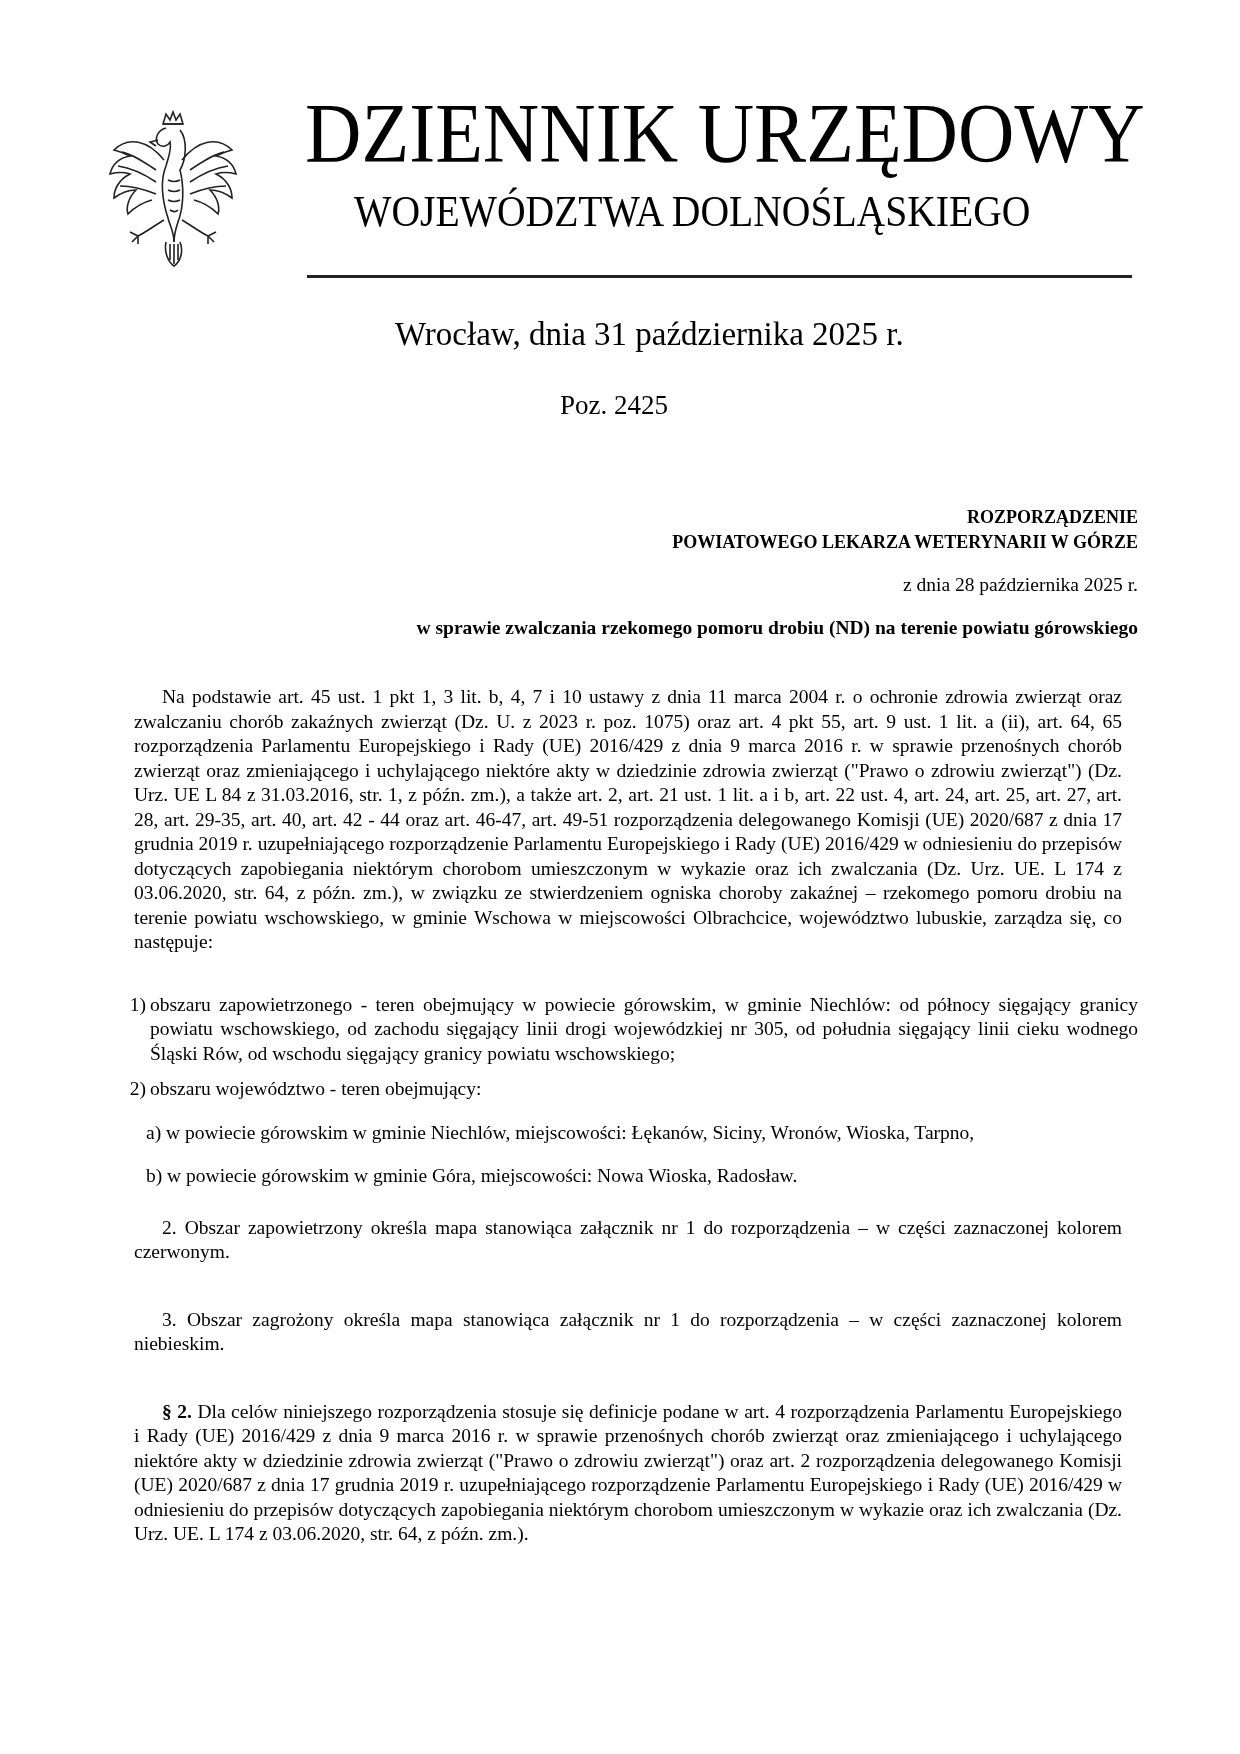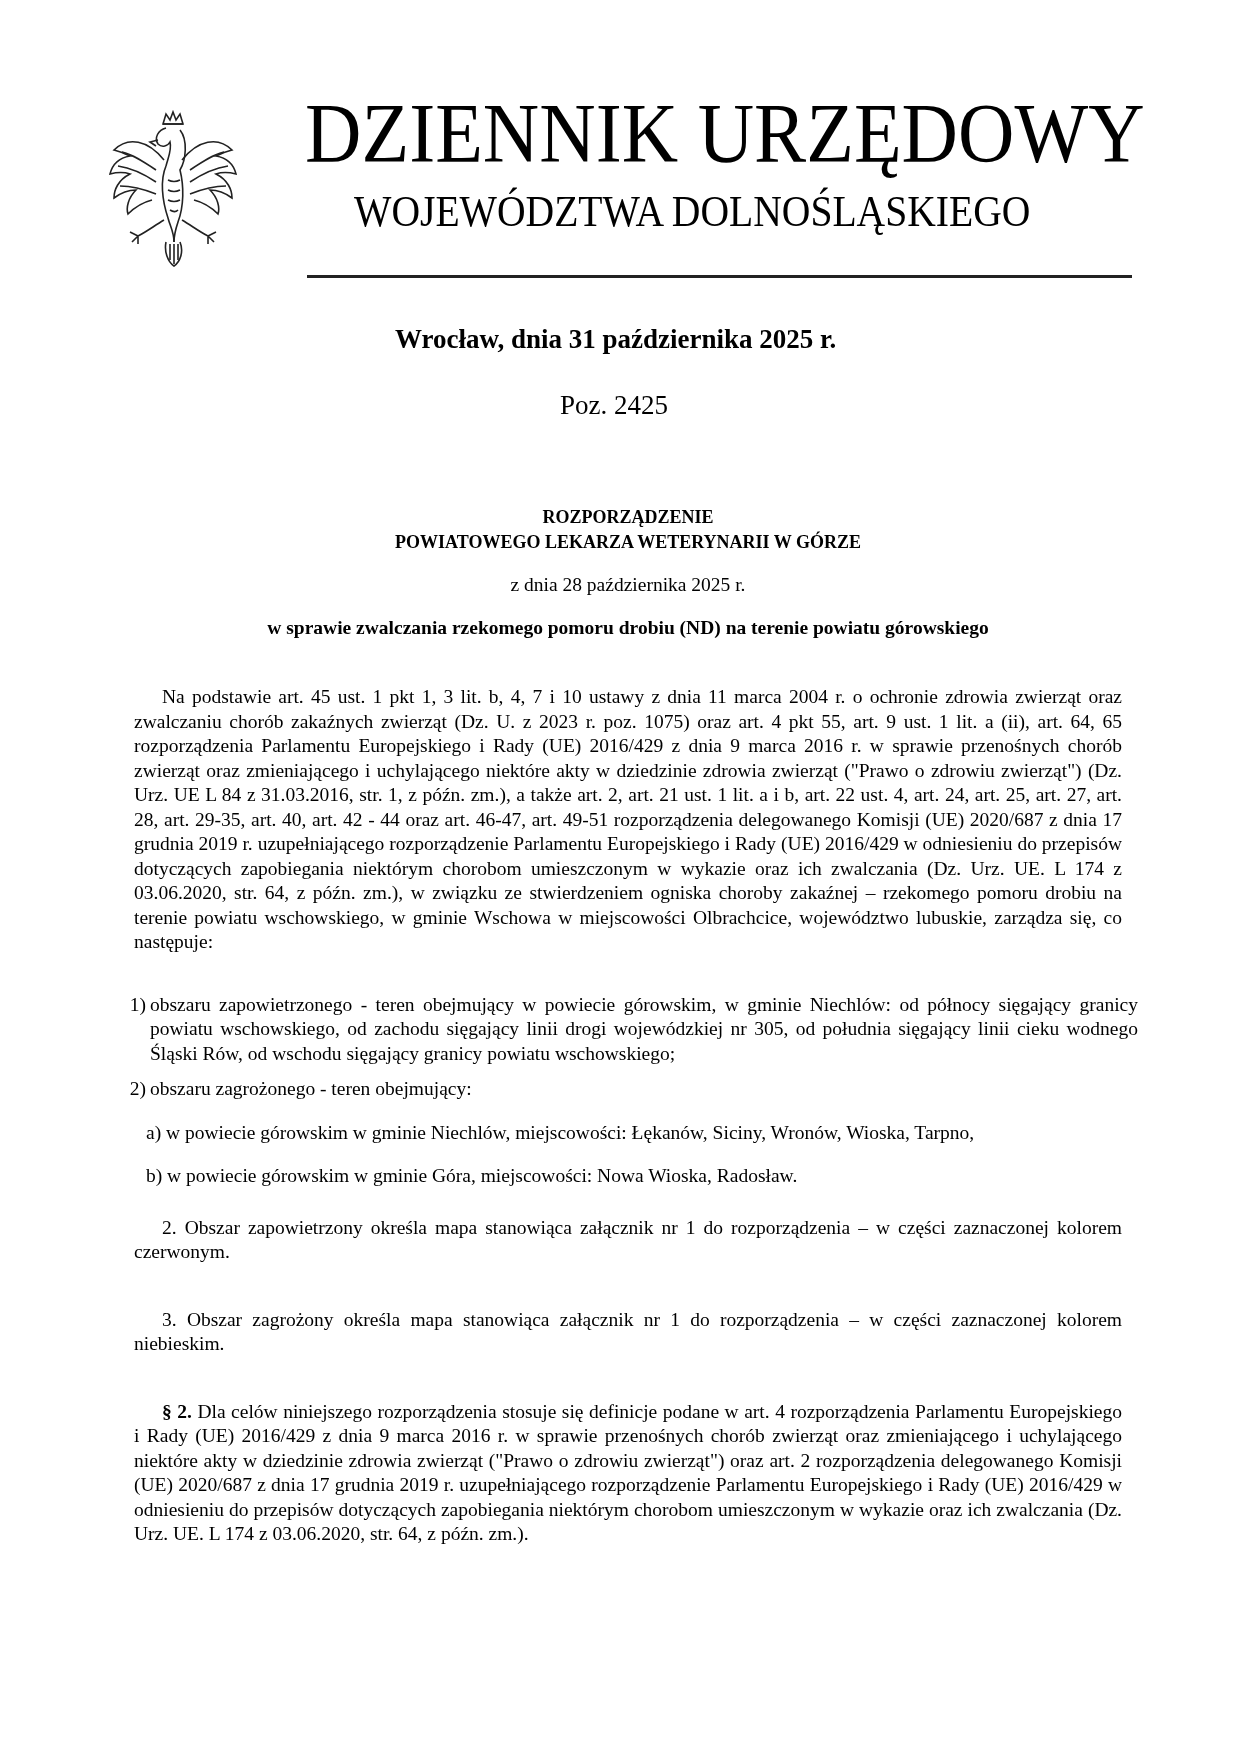--- a/index.html
+++ b/index.html
@@ -12,25 +12,25 @@
     position: absolute; left: 305px; top: 92px; width: 840px;
     font-size: 84px; line-height: 1; letter-spacing: 0px; white-space: nowrap;
     transform: scaleX(0.93); transform-origin: left top;
   }
   .title-sub {
     position: absolute; left: 354px; top: 190px; width: 760px;
     font-size: 44px; line-height: 1; white-space: nowrap;
     transform: scaleX(0.9); transform-origin: left top;
   }
   .header-rule { position: absolute; left: 307px; top: 275px; width: 825px; height: 3px; background: #222; }
-  .place-date { position: absolute; left: 395px; top: 324px; font-size: 27px; white-space: nowrap; font-weight: bold; }
+  .place-date { position: absolute; left: 395px; top: 316px; font-size: 33px; white-space: nowrap; }
   .poz { position: absolute; left: 560px; top: 390px; font-size: 27px; white-space: nowrap; }
 
   .doc { position: absolute; left: 118px; top: 505px; width: 1020px; font-size: 19.5px; line-height: 24.5px; }
-  .center { text-align: center; }
+  .center { text-align: right; }
   .bold { font-weight: bold; }
   .heading { font-size: 18px; line-height: 25px; }
   .p { text-align: justify; margin: 16px; }
   .indent { text-indent: 28px; }
   .gap { height: 18px; }
   .gap-s { height: 11px; }
   .list-item { display: flex; margin: 0; }
   .list-num { width: 28px; flex: none; text-align: right; padding-right: 4px; }
   .list-body { flex: 1; text-align: justify; }
   .sub-item { padding-left: 28px; margin-top: 8px; }
@@ -87,21 +87,21 @@
 
   <div class="gap-s"></div>
 
   <div class="list-item">
     <span class="list-num">1)</span>
     <span class="list-body">obszaru zapowietrzonego - teren obejmujący w powiecie górowskim, w gminie Niechlów: od północy sięgający granicy powiatu wschowskiego, od zachodu sięgający linii drogi wojewódzkiej nr 305, od południa sięgający linii cieku wodnego Śląski Rów, od wschodu sięgający granicy powiatu wschowskiego;</span>
   </div>
   <div class="gap-s"></div>
   <div class="list-item">
     <span class="list-num">2)</span>
-    <span class="list-body">obszaru zagrożonego - teren obejmujący:</span>
+    <span class="list-body">obszaru województwo - teren obejmujący:</span>
   </div>
   <div class="gap-s"></div>
   <div class="sub-item">a) w powiecie górowskim w gminie Niechlów, miejscowości: Łękanów, Siciny, Wronów, Wioska, Tarpno,</div>
   <div class="gap-s"></div>
   <div class="sub-item">b) w powiecie górowskim w gminie Góra, miejscowości: Nowa Wioska, Radosław.</div>
   <div class="gap-s"></div>
 
   <p class="p indent">2. Obszar zapowietrzony określa mapa stanowiąca załącznik nr 1 do rozporządzenia – w części zaznaczonej kolorem czerwonym.</p>
   <div class="gap-s"></div>
   <p class="p indent">3. Obszar zagrożony określa mapa stanowiąca załącznik nr 1 do rozporządzenia – w części zaznaczonej kolorem niebieskim.</p>

